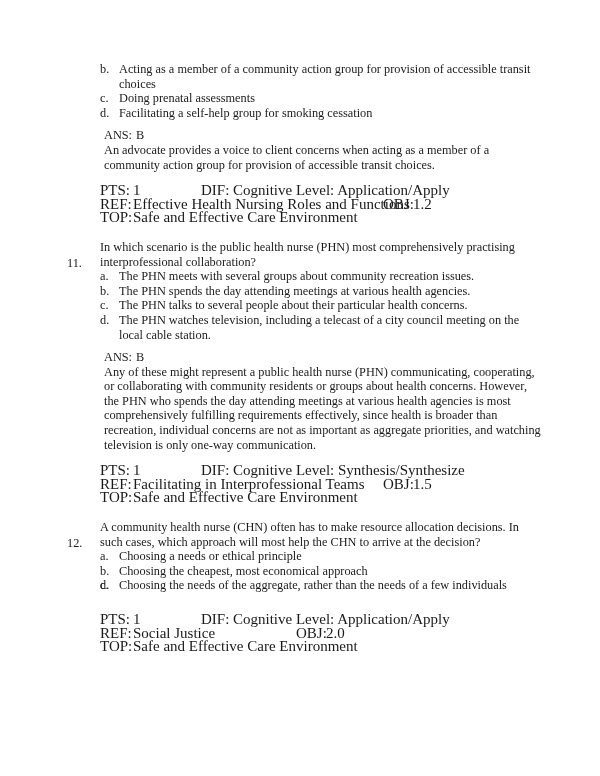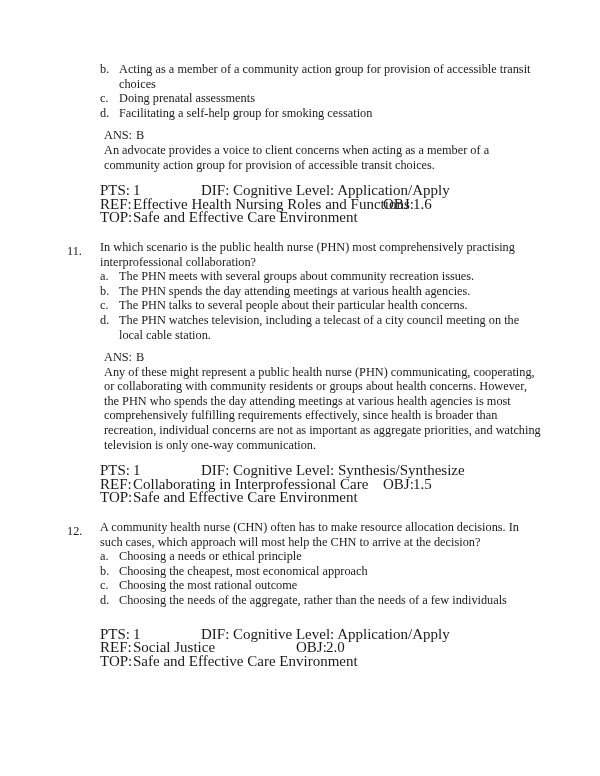--- a/index.html
+++ b/index.html
@@ -34,21 +34,21 @@
     position: relative;
     padding-left: 33px;      
     margin-left: 11px;       
     font-size: 12.3px;
     line-height: 14.6px;
     text-align: left;
   }
   .question .qnum {
     position: absolute;
     left: 0;
-    top: 4px;
+    top: 16px;
     width: 26px;
     text-align: left;
   }
 
   
   .options {
     margin: 0;
     padding: 0;
     list-style: none;
     margin-left: 44px;       
@@ -121,52 +121,52 @@
           <li><span class="olet">d.</span><span>Facilitating a self-help group for smoking cessation</span></li>
         </ul>
         <div class="gap-sm"></div>
         <div class="ans-wrap">
           <div class="ans-line"><span class="ans-label">ANS:</span><span>B</span></div>
           <p class="rationale">An advocate provides a voice to client concerns when acting as a member of a community action group for provision of accessible transit choices.</p>
         </div>
         <div class="gap-md"></div>
         <div class="meta">
           <div class="meta-row"><span class="meta-label lbl-pts">PTS:</span><span>1</span><span class="col-dif"><span class="meta-label">DIF:</span><span>Cognitive Level: Application/Apply</span></span></div>
-          <div class="meta-row"><span class="meta-label lbl-ref">REF:</span><span>Effective Health Nursing Roles and Functions</span><span class="col-obj obj-far"><span class="meta-label">OBJ:</span><span>1.6</span></span></div>
+          <div class="meta-row"><span class="meta-label lbl-ref">REF:</span><span>Effective Health Nursing Roles and Functions</span><span class="col-obj obj-far"><span class="meta-label">OBJ:</span><span>1.2</span></span></div>
           <div class="meta-row"><span class="meta-label lbl-top">TOP:</span><span>Safe and Effective Care Environment</span></div>
         </div>
       </div>
       <div class="gap-lg"></div>
       <div class="qblock">
         <div class="question"><span class="qnum">11.</span><span>In which scenario is the public health nurse (PHN) most comprehensively practising interprofessional collaboration?</span></div>
         <ul class="options">
           <li><span class="olet">a.</span><span>The PHN meets with several groups about community recreation issues.</span></li>
           <li><span class="olet">b.</span><span>The PHN spends the day attending meetings at various health agencies.</span></li>
           <li><span class="olet">c.</span><span>The PHN talks to several people about their particular health concerns.</span></li>
           <li><span class="olet">d.</span><span>The PHN watches television, including a telecast of a city council meeting on the local cable station.</span></li>
         </ul>
         <div class="gap-sm"></div>
         <div class="ans-wrap">
           <div class="ans-line"><span class="ans-label">ANS:</span><span>B</span></div>
           <p class="rationale">Any of these might represent a public health nurse (PHN) communicating, cooperating, or collaborating with community residents or groups about health concerns. However, the PHN who spends the day attending meetings at various health agencies is most comprehensively fulfilling requirements effectively, since health is broader than recreation, individual concerns are not as important as aggregate priorities, and watching television is only one-way communication.</p>
         </div>
         <div class="gap-md"></div>
         <div class="meta">
           <div class="meta-row"><span class="meta-label lbl-pts">PTS:</span><span>1</span><span class="col-dif"><span class="meta-label">DIF:</span><span>Cognitive Level: Synthesis/Synthesize</span></span></div>
-          <div class="meta-row"><span class="meta-label lbl-ref">REF:</span><span>Collaborating in Interprofessional Care</span><span class="col-obj obj-far"><span class="meta-label">OBJ:</span><span>1.5</span></span></div>
+          <div class="meta-row"><span class="meta-label lbl-ref">REF:</span><span>Facilitating in Interprofessional Teams</span><span class="col-obj obj-far"><span class="meta-label">OBJ:</span><span>1.5</span></span></div>
           <div class="meta-row"><span class="meta-label lbl-top">TOP:</span><span>Safe and Effective Care Environment</span></div>
         </div>
       </div>
       <div class="gap-lg"></div>
       <div class="qblock">
         <div class="question"><span class="qnum">12.</span><span>A community health nurse (CHN) often has to make resource allocation decisions. In such cases, which approach will most help the CHN to arrive at the decision?</span></div>
         <ul class="options">
           <li><span class="olet">a.</span><span>Choosing a needs or ethical principle</span></li>
           <li><span class="olet">b.</span><span>Choosing the cheapest, most economical approach</span></li>
-          <li><span class="olet">c.</span><span>Choosing the most rational outcome</span></li>
+          <li><span class="olet">c.</span></li>
           <li><span class="olet">d.</span><span>Choosing the needs of the aggregate, rather than the needs of a few individuals</span></li>
         </ul>
         <div class="gap-sm"></div>
         <div class="gap-md"></div>
         <div class="meta">
           <div class="meta-row"><span class="meta-label lbl-pts">PTS:</span><span>1</span><span class="col-dif"><span class="meta-label">DIF:</span><span>Cognitive Level: Application/Apply</span></span></div>
           <div class="meta-row"><span class="meta-label lbl-ref">REF:</span><span>Social Justice</span><span class="col-obj obj-near"><span class="meta-label">OBJ:</span><span>2.0</span></span></div>
           <div class="meta-row"><span class="meta-label lbl-top">TOP:</span><span>Safe and Effective Care Environment</span></div>
         </div>
       </div>

